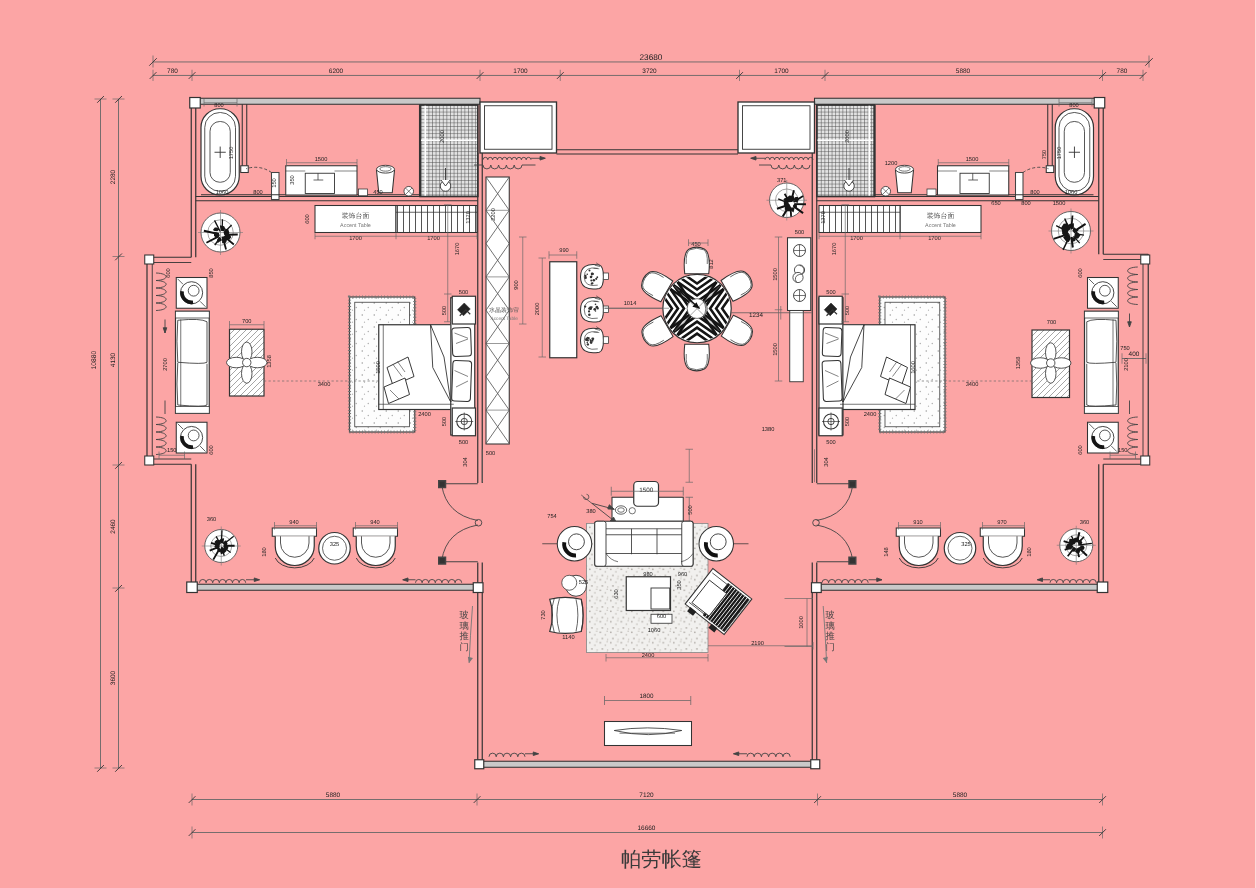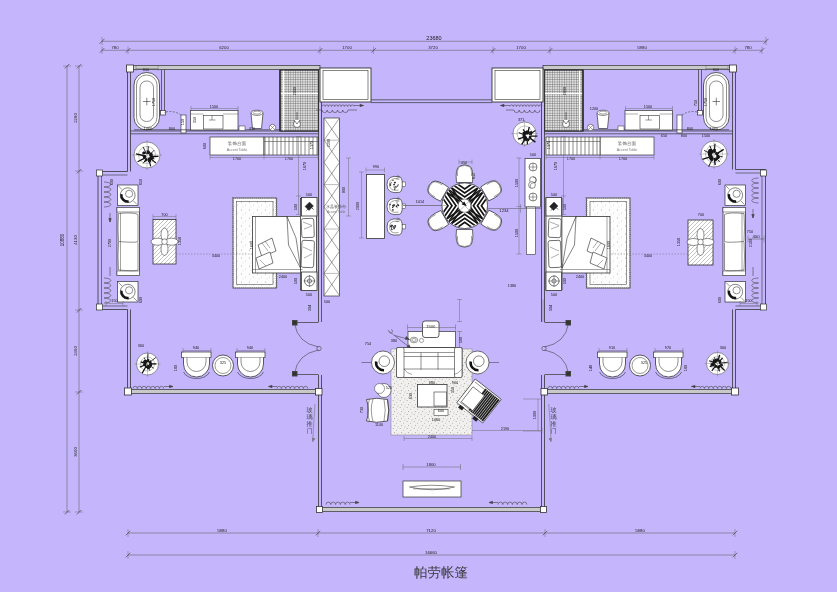--- a/index.html
+++ b/index.html
@@ -1,16 +1,16 @@
 <!DOCTYPE html>
 <html><head>
 <meta charset="utf-8">
 <style>
 html,body{margin:0;padding:0;background:#fff;}
-#page{width:837px;height:592px;position:relative;overflow:hidden;background:#c4b5fd;}
+#page{width:837px;height:592px;position:relative;overflow:hidden;background:#fca5a5;}
 svg{position:absolute;top:0;left:0;}
 text{font-family:"Liberation Sans",sans-serif;}
 </style>
 </head>
 <body>
 <div id="page">
 <svg width="837" height="592" viewBox="0 0 837 592">
 <defs>
 
 <pattern id="grid" width="2.4" height="2.4" patternUnits="userSpaceOnUse">

